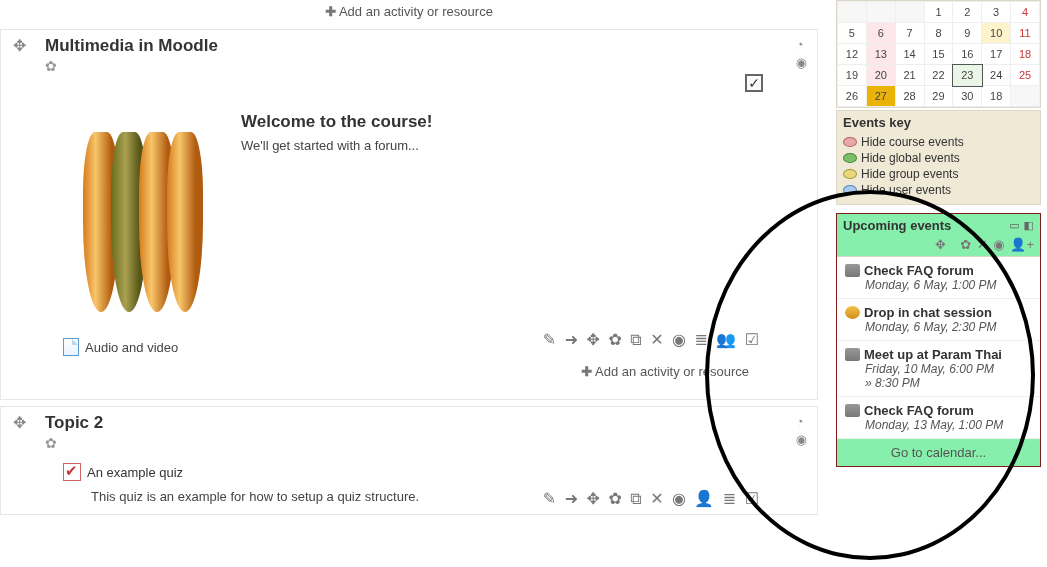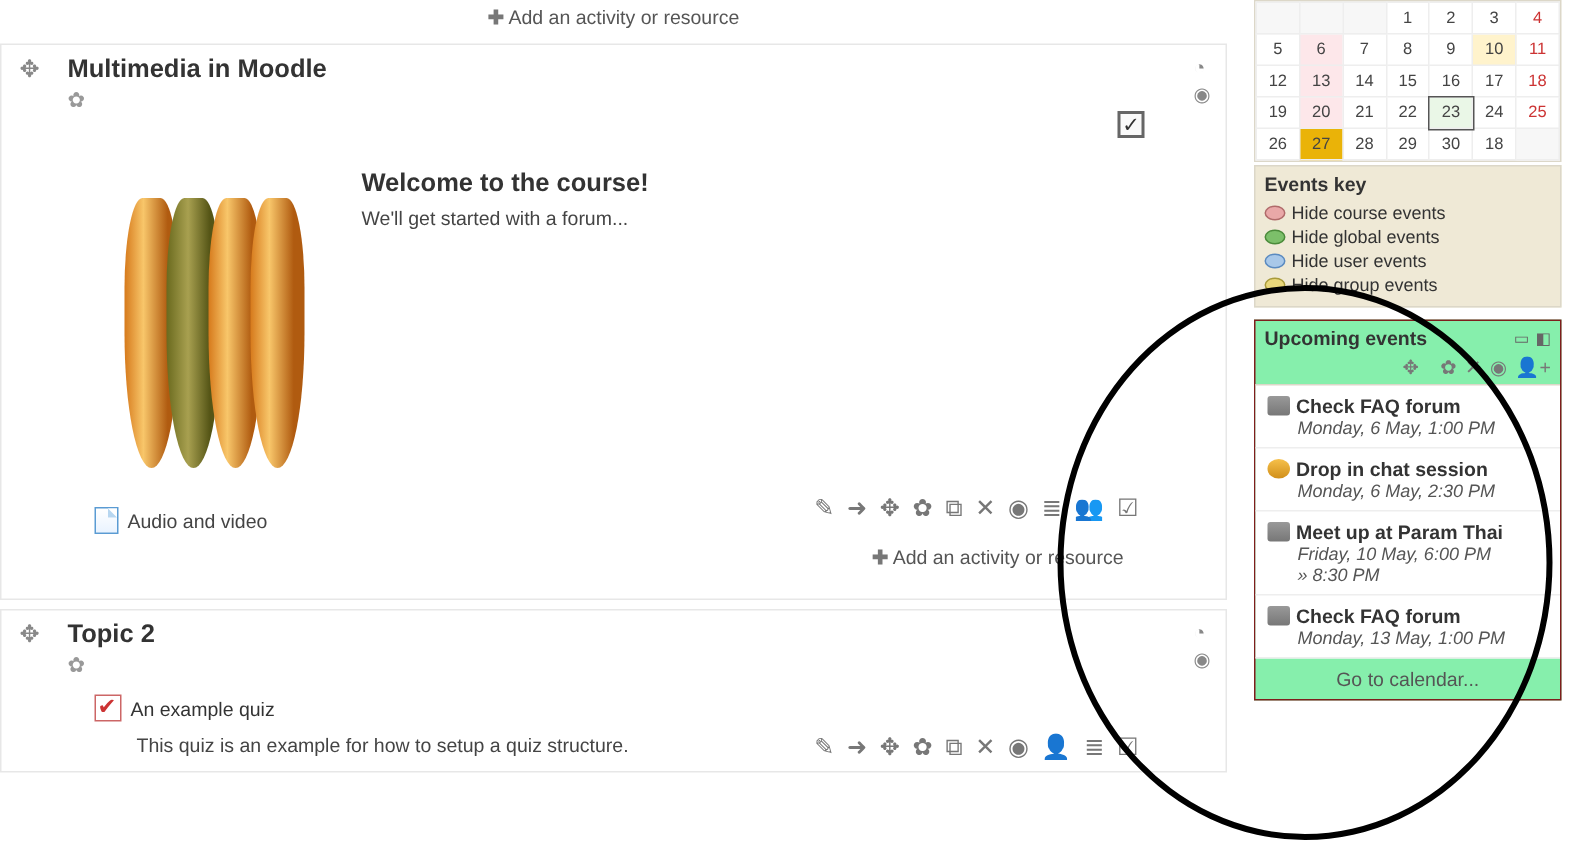--- a/index.html
+++ b/index.html
@@ -243,26 +243,26 @@
     <h4>Events key</h4>
     <div class="key-row">
         <span class="eye pink"></span>
         <span>Hide course events</span>
       </div>
     <div class="key-row">
         <span class="eye green"></span>
         <span>Hide global events</span>
       </div>
     <div class="key-row">
+        <span class="eye yellow"></span>
+        <span>Hide group events</span>
+      </div>
+    <div class="key-row">
         <span class="eye blue"></span>
         <span>Hide user events</span>
-      </div>
-    <div class="key-row">
-        <span class="eye yellow"></span>
-        <span>Hide group events</span>
       </div>
   </div>
 
   <div class="upcoming">
     <div class="upcoming-head">
       <h4>Upcoming events</h4>
       <span class="head-icons">
         <span>▭</span>
         <span>◧</span>
       </span>

